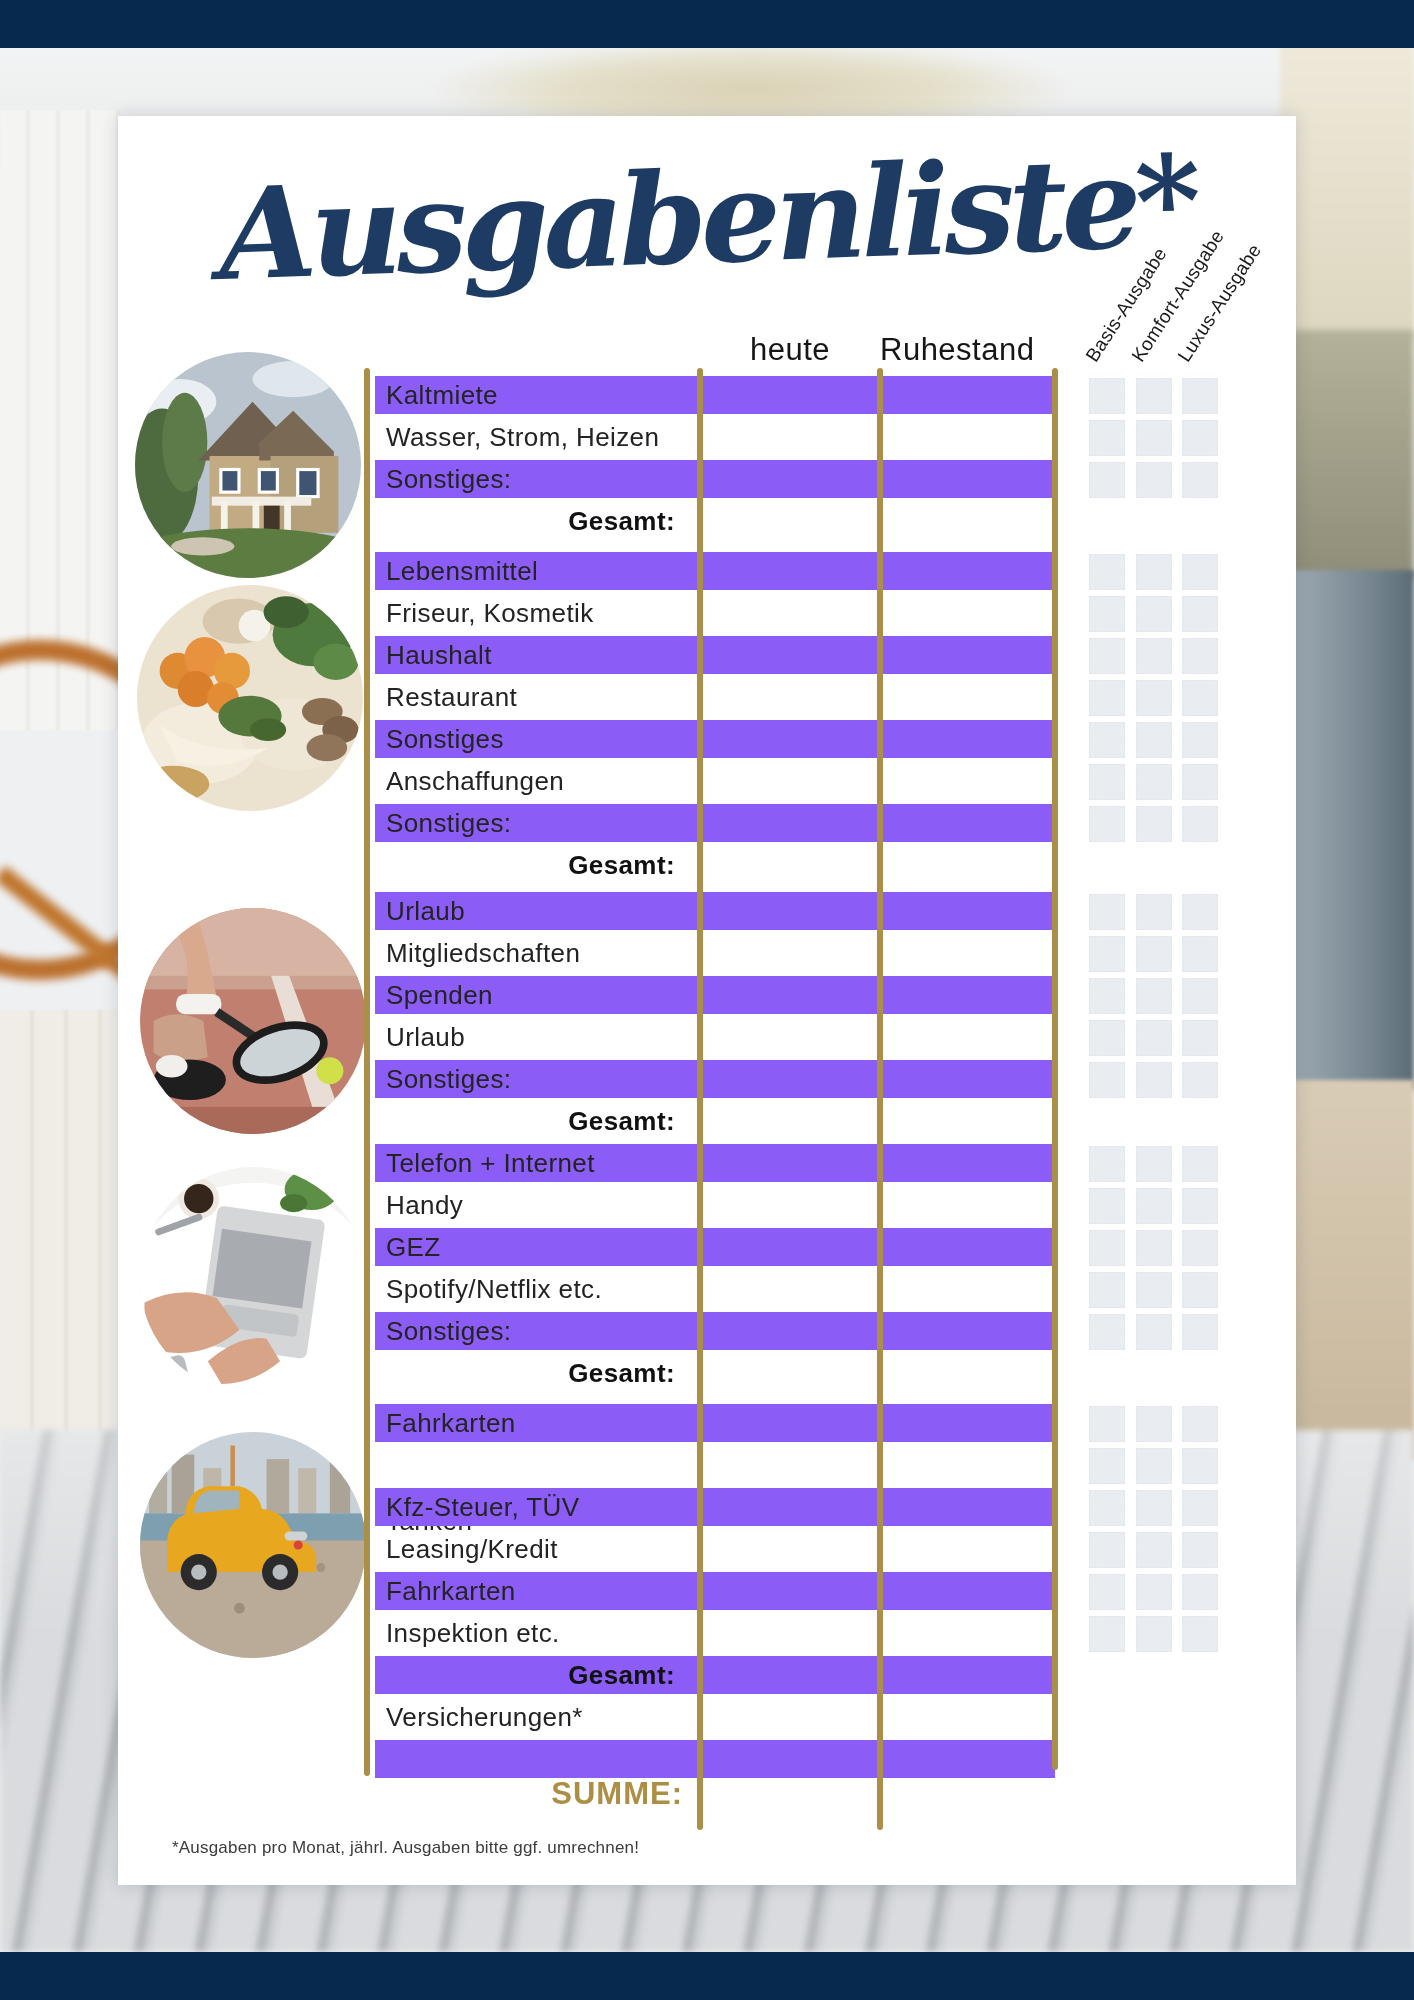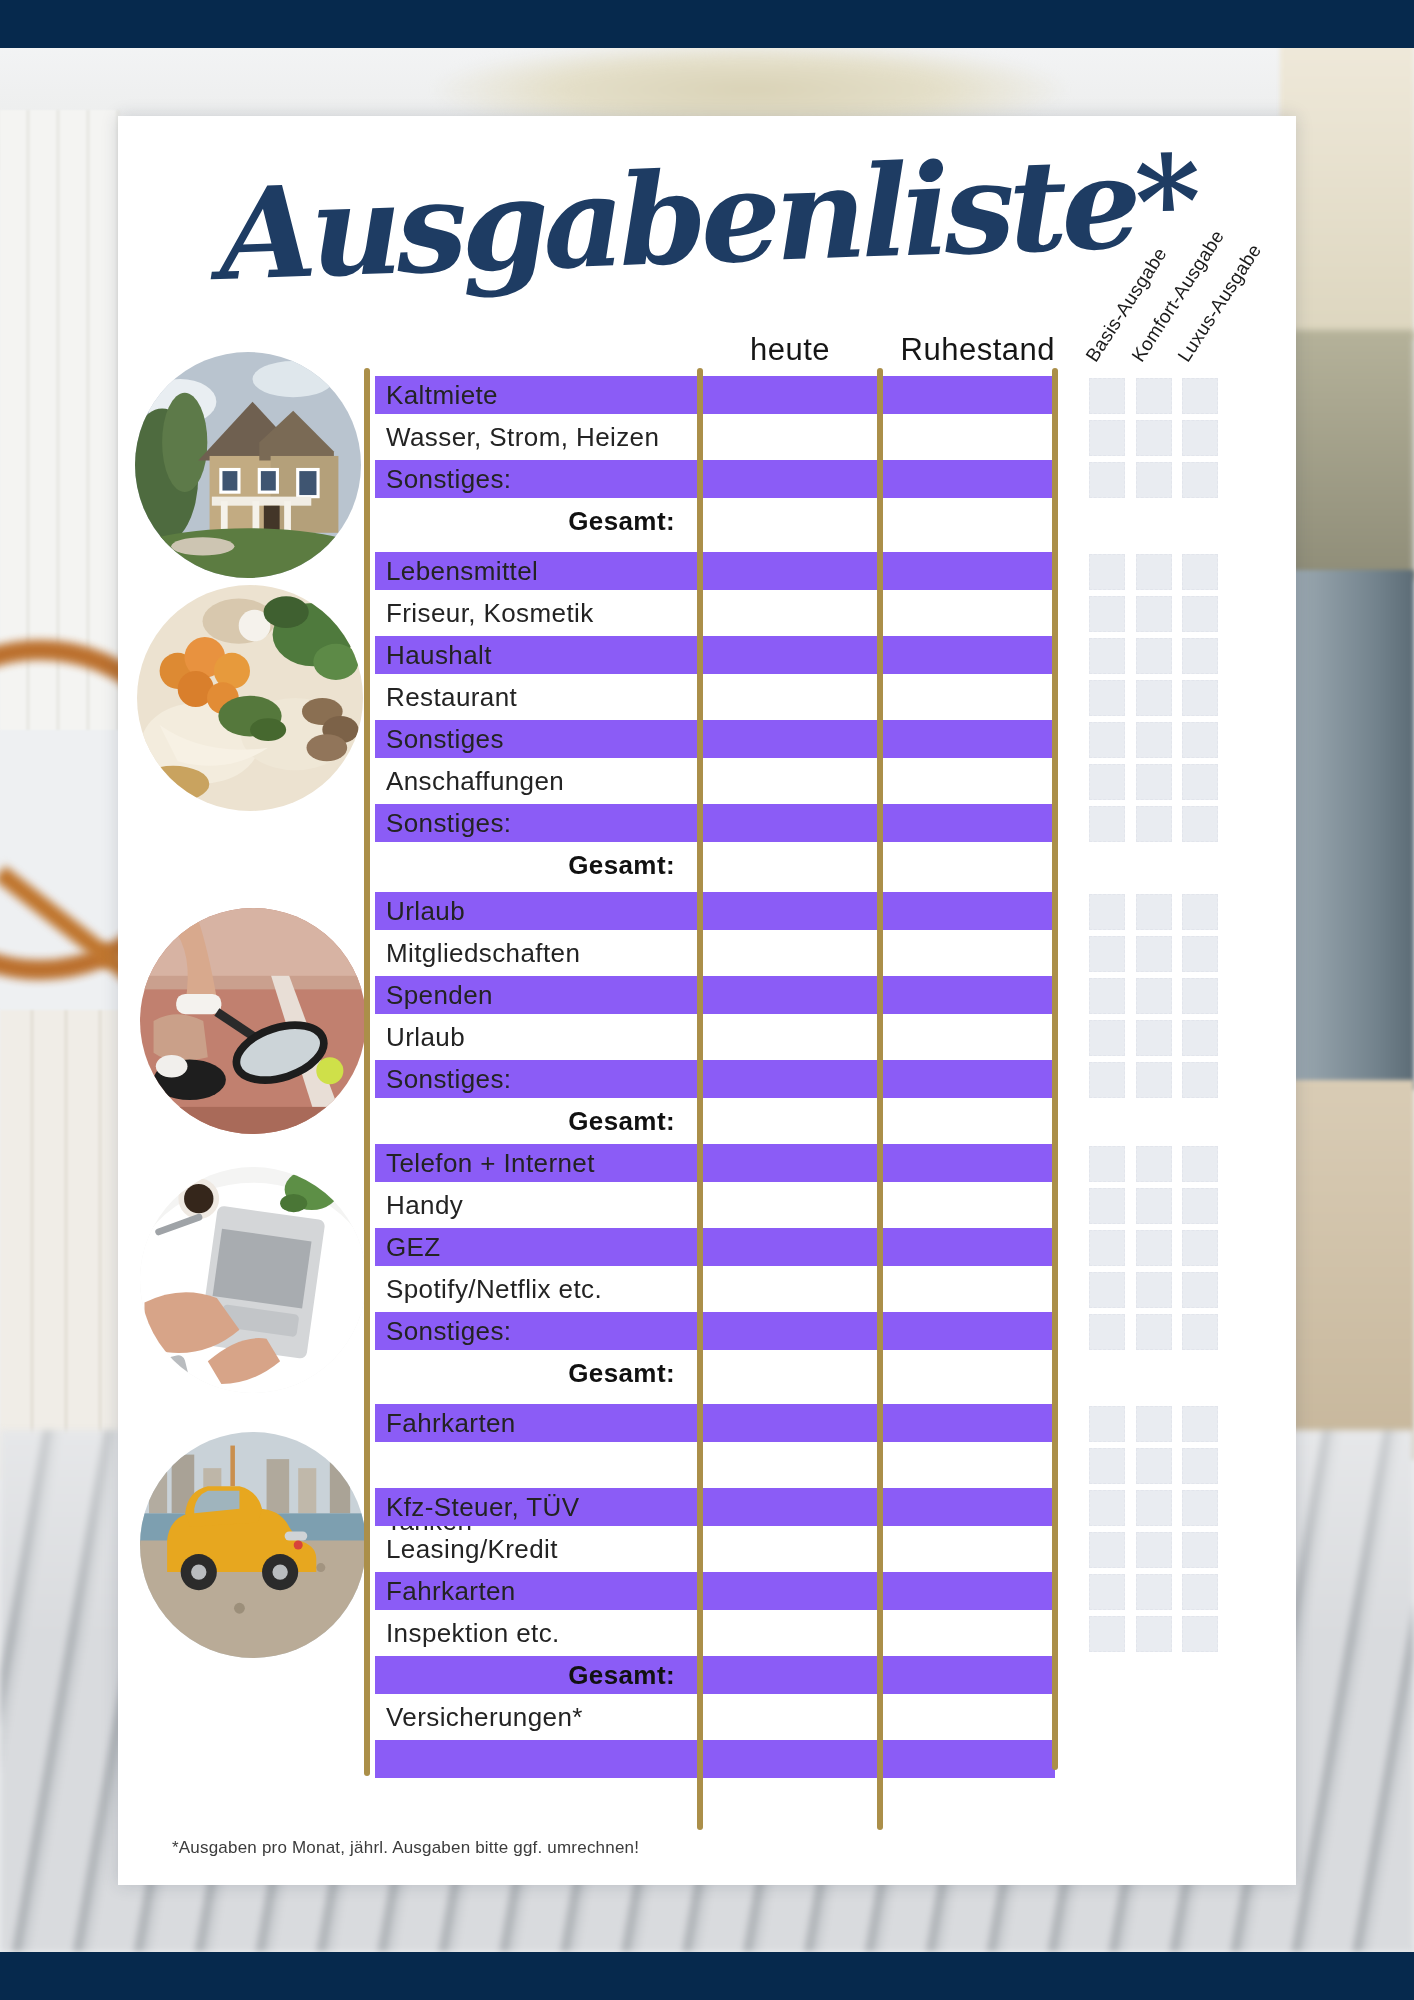--- a/index.html
+++ b/index.html
@@ -40,21 +40,21 @@
   
   #sheet{position:absolute;left:118px;top:116px;width:1178px;height:1769px;background:#ffffff;
     z-index:3;box-shadow:0 0 16px rgba(40,50,70,.18);}
   
   #title{position:absolute;left:0;top:8px;width:100%;text-align:center;
     font-family:"DejaVu Serif",serif;font-style:italic;font-weight:bold;
     font-size:126px;line-height:1.5;color:#1e3c63;letter-spacing:-6px;transform:rotate(-2deg);}
   
   .col-header{position:absolute;top:216px;font-size:31px;font-weight:normal;color:#161616;letter-spacing:.5px;}
   #hdr-heute{left:582px;width:180px;text-align:center;}
-  #hdr-ruhestand{left:762px;width:175px;text-align:right;}
+  #hdr-ruhestand{left:762px;width:175px;text-align:left;}
   
   .check-header{position:absolute;top:228px;height:22px;line-height:22px;font-size:19px;color:#1b1b1b;
     white-space:nowrap;transform-origin:0 100%;transform:rotate(-57deg);letter-spacing:.3px;}
   #chk-h0{left:982px;} #chk-h1{left:1028px;} #chk-h2{left:1074px;}
   
   .gold-line{position:absolute;width:6px;top:252px;background:#ab8f49;border-radius:3px;z-index:4;}
   #gl1{left:246px;height:1408px;}
   #gl2{left:579px;height:1462px;}
   #gl3{left:759px;height:1462px;}
   #gl4{left:934px;height:1402px;}
@@ -358,20 +358,21 @@
         <div class="cell c-heute"></div>
         <div class="cell c-ruhestand"></div>
       </div>
       <div class="row shaded" style="top: 1624px;">
         <span class="lbl"></span>
         <div class="cell c-heute"></div>
         <div class="cell c-ruhestand"></div>
       </div>
     </div>
 
+  <div id="summe">SUMME:</div>
   <div class="sum-cell" id="sum-cell-heute"></div>
   <div class="sum-cell" id="sum-cell-ruhestand"></div>
 
   <div id="footnote">*Ausgaben pro Monat, jährl. Ausgaben bitte ggf. umrechnen!</div>
 
   <div class="photo" id="photo-house">
     <svg viewBox="0 0 100 100">
       <rect width="100" height="100" fill="#b9c4cf"></rect>
       <ellipse cx="20" cy="22" rx="16" ry="10" fill="#e9eef2"></ellipse>
       <ellipse cx="70" cy="12" rx="18" ry="8" fill="#dfe7ec"></ellipse>

